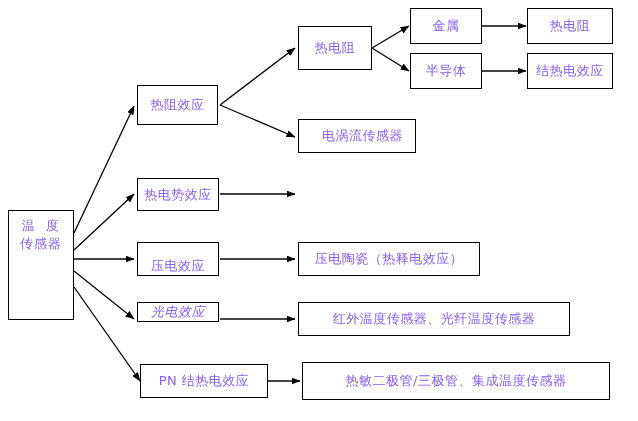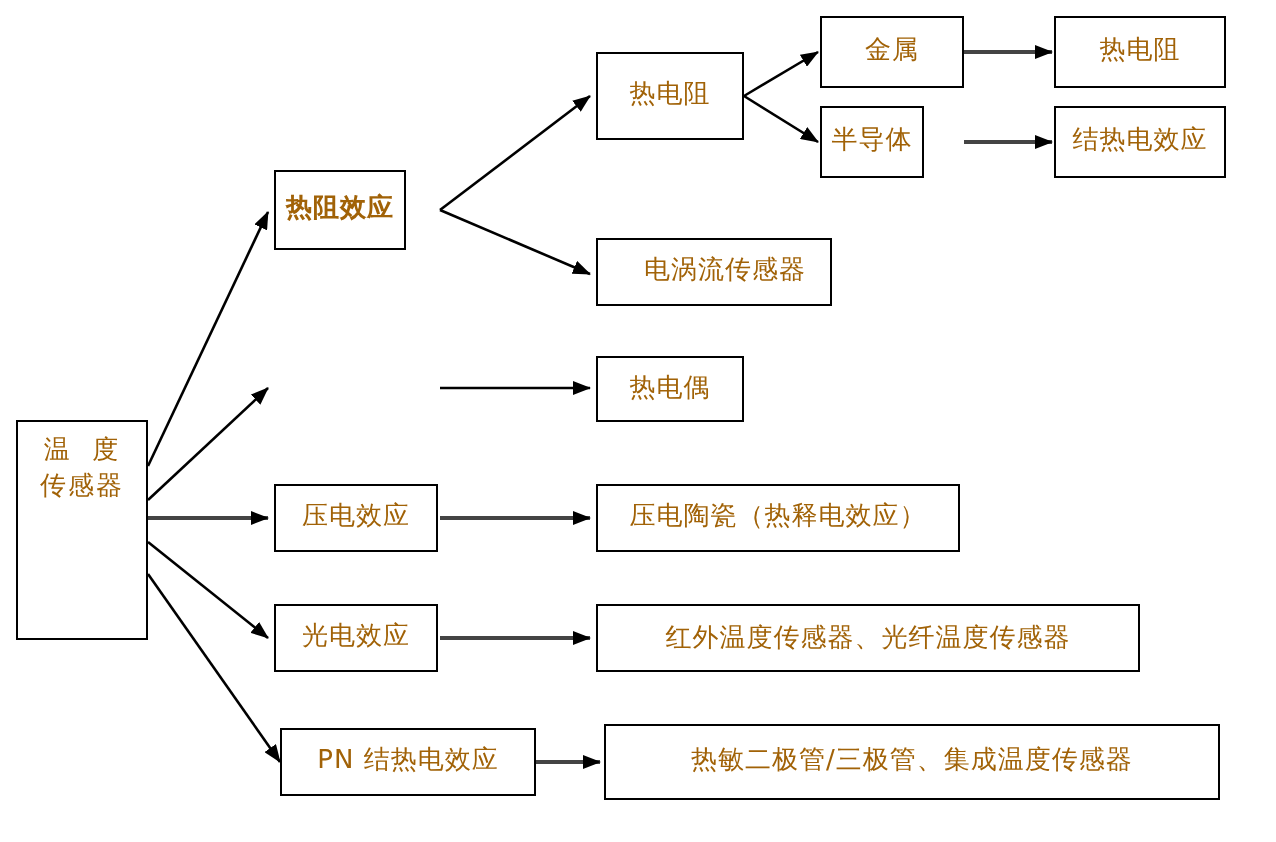--- a/index.html
+++ b/index.html
@@ -16,21 +16,21 @@
     font-family: "DejaVu Sans", "Liberation Sans", sans-serif;
   }
   .node {
     position: absolute;
     box-sizing: border-box;
     border: 1px solid #000000;
     background: #ffffff;
     display: flex;
     align-items: center;
     justify-content: center;
-    color: #a16207;
+    color: #8b5cf6;
     font-size: 13px;
     line-height: 1.35;
     letter-spacing: 0.5px;
     white-space: pre;
     text-align: center;
     z-index: 3;
   }
   .node.root {
     align-items: flex-start;
     padding-top: 6px;
@@ -111,56 +111,56 @@
     <g>
       <line x1="268" y1="381" x2="300" y2="381" stroke="#444444" stroke-width="2" marker-end="url(#arrow)"></line>
     </g>
   </svg>
 
   <div class="node root" style="left:8px; top:210px; width:66px; height:110px;">
     <span class="lbl">温  度
 传感器</span>
   </div>
 
-  <div class="node" style="left:137px; top:85px; width:66px; height:40px;font-weight:bold;">
+  <div class="node" style="left:137px; top:85px; width:81px; height:40px;">
     <span class="lbl">热阻效应</span>
   </div>
-  <div class="node" style="left:137px; top:242px; width:82px; height:34px;">
+  <div class="node" style="left:137px; top:178px; width:82px; height:33px;">
+    <span class="lbl">热电势效应</span>
+  </div>
+  <div class="node" style="left:137px; top:242px; width:82px; height:34px;align-items:flex-end;">
     <span class="lbl">压电效应</span>
   </div>
-  <div class="node" style="left:137px; top:302px; width:82px; height:34px;">
+  <div class="node" style="left:137px; top:302px; width:82px; height:20px;font-style:italic;">
     <span class="lbl">光电效应</span>
   </div>
   <div class="node" style="left:140px; top:364px; width:128px; height:34px;">
     <span class="lbl">PN 结热电效应</span>
   </div>
 
   <div class="node" style="left:298px; top:26px; width:74px; height:44px;">
     <span class="lbl">热电阻</span>
   </div>
   <div class="node" style="left:298px; top:119px; width:118px; height:34px;padding-left:11px;">
     <span class="lbl">电涡流传感器</span>
   </div>
-  <div class="node" style="left:298px; top:178px; width:74px; height:33px;">
-    <span class="lbl">热电偶</span>
-  </div>
   <div class="node" style="left:298px; top:242px; width:182px; height:34px;">
     <span class="lbl">压电陶瓷（热释电效应）</span>
   </div>
-  <div class="node" style="left:298px; top:302px; width:272px; height:34px;font-family:Liberation Serif, serif;">
+  <div class="node" style="left:298px; top:302px; width:272px; height:34px;">
     <span class="lbl">红外温度传感器、光纤温度传感器</span>
   </div>
   <div class="node" style="left:302px; top:362px; width:308px; height:38px;justify-content:center;">
     <span class="lbl">热敏二极管/三极管、集成温度传感器</span>
   </div>
 
   <div class="node" style="left:410px; top:8px; width:72px; height:36px;">
     <span class="lbl">金属</span>
   </div>
-  <div class="node" style="left:410px; top:53px; width:52px; height:36px;">
+  <div class="node" style="left:410px; top:53px; width:72px; height:36px;">
     <span class="lbl">半导体</span>
   </div>
 
   <div class="node" style="left:527px; top:8px; width:86px; height:36px;">
     <span class="lbl">热电阻</span>
   </div>
   <div class="node" style="left:527px; top:53px; width:86px; height:36px;">
     <span class="lbl">结热电效应</span>
   </div>
 

